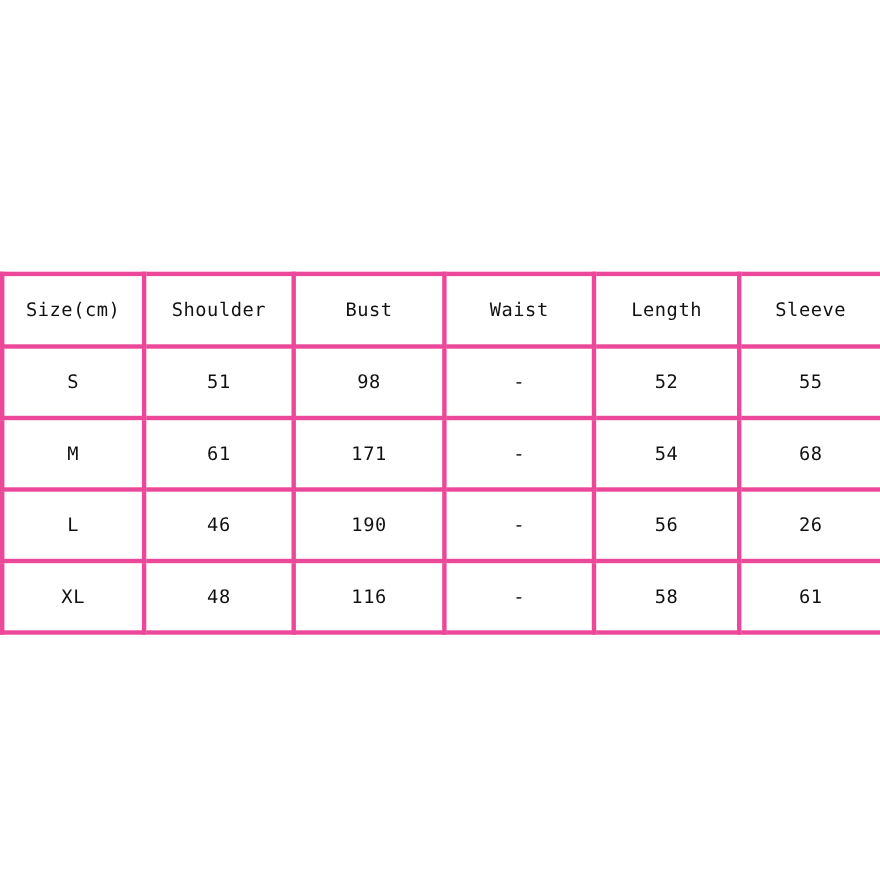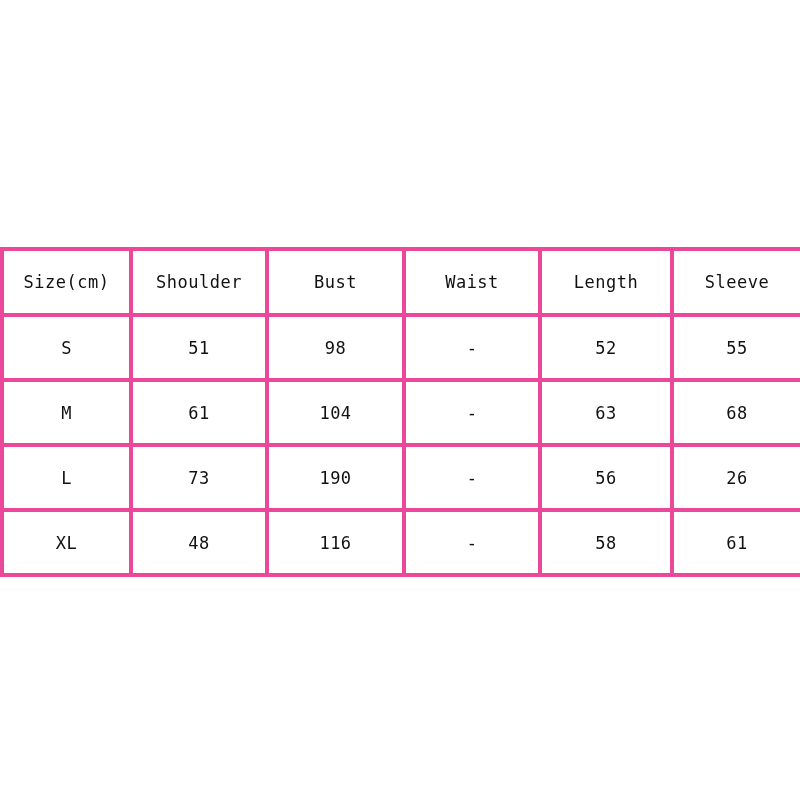--- a/index.html
+++ b/index.html
@@ -84,28 +84,28 @@
           <td>S</td>
           <td>51</td>
           <td>98</td>
           <td class="dash">-</td>
           <td>52</td>
           <td>55</td>
         </tr>
         <tr>
           <td>M</td>
           <td>61</td>
-          <td>104</td>
+          <td>171</td>
           <td class="dash">-</td>
-          <td>63</td>
+          <td>54</td>
           <td>68</td>
         </tr>
         <tr>
           <td>L</td>
-          <td>73</td>
+          <td>46</td>
           <td>190</td>
           <td class="dash">-</td>
           <td>56</td>
           <td>26</td>
         </tr>
         <tr>
           <td>XL</td>
           <td>48</td>
           <td>116</td>
           <td class="dash">-</td>

